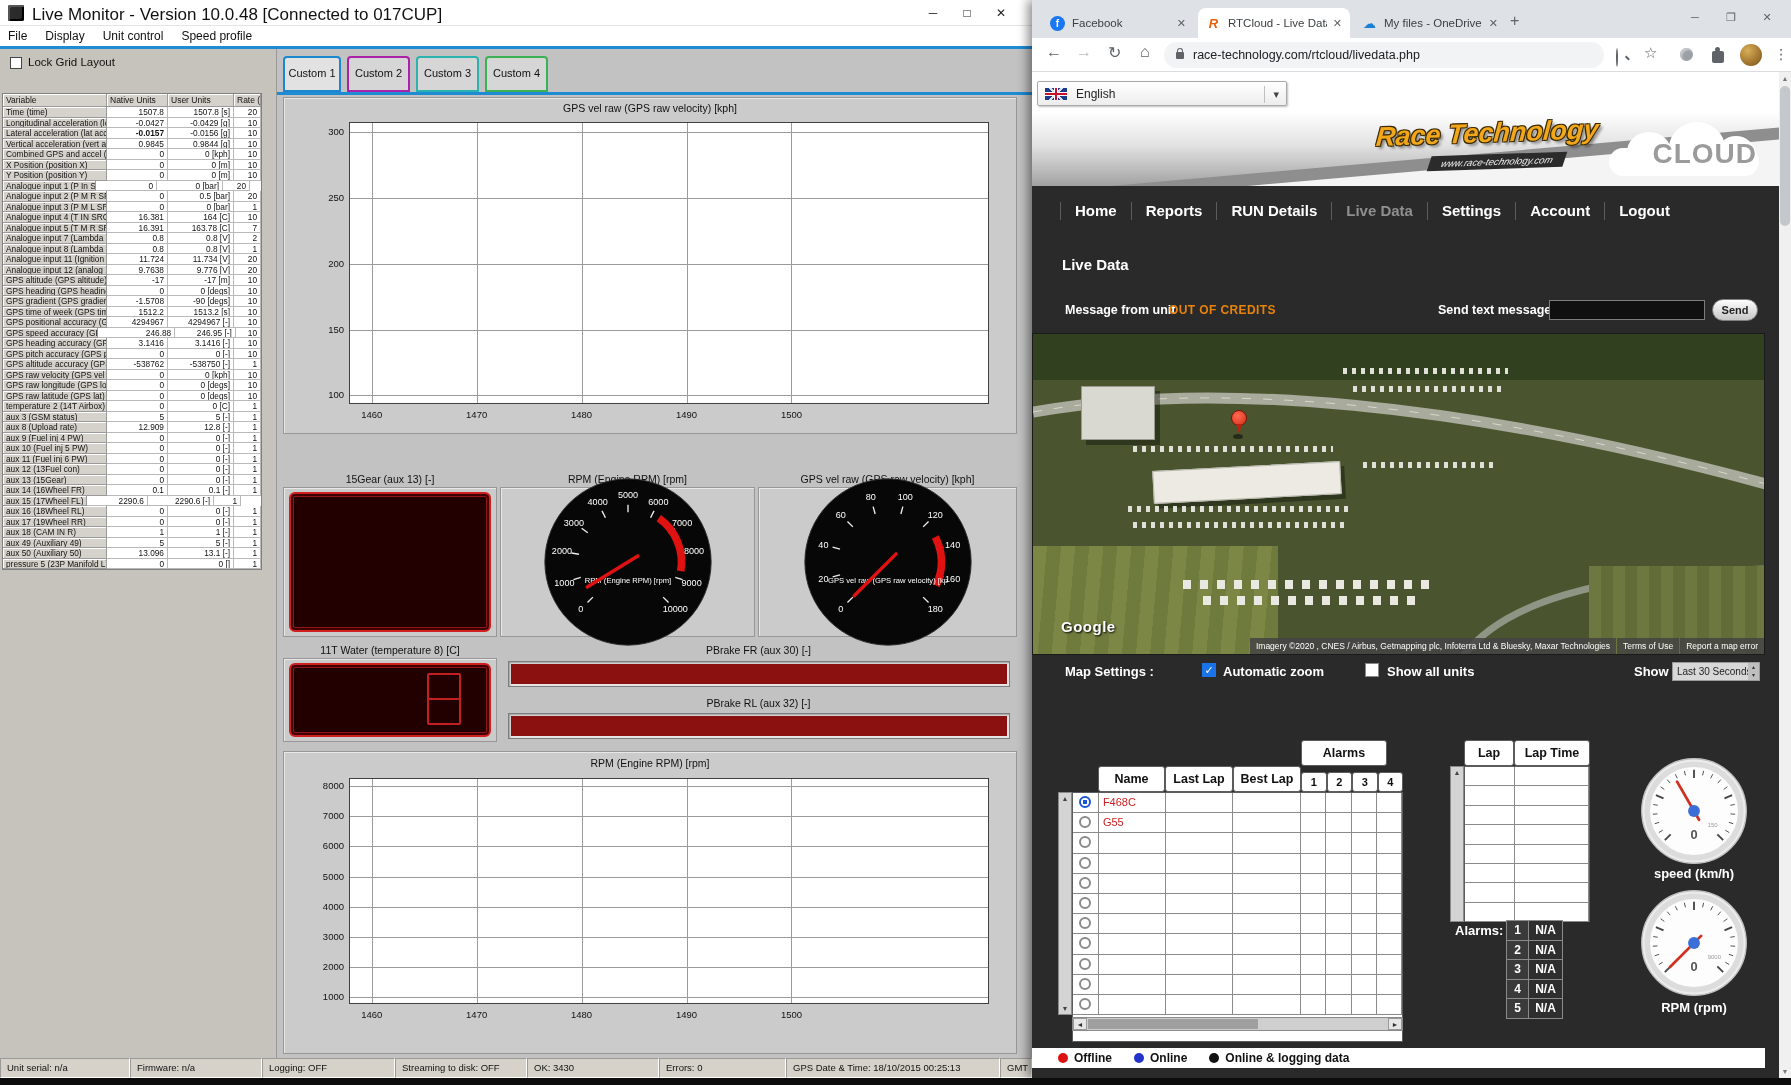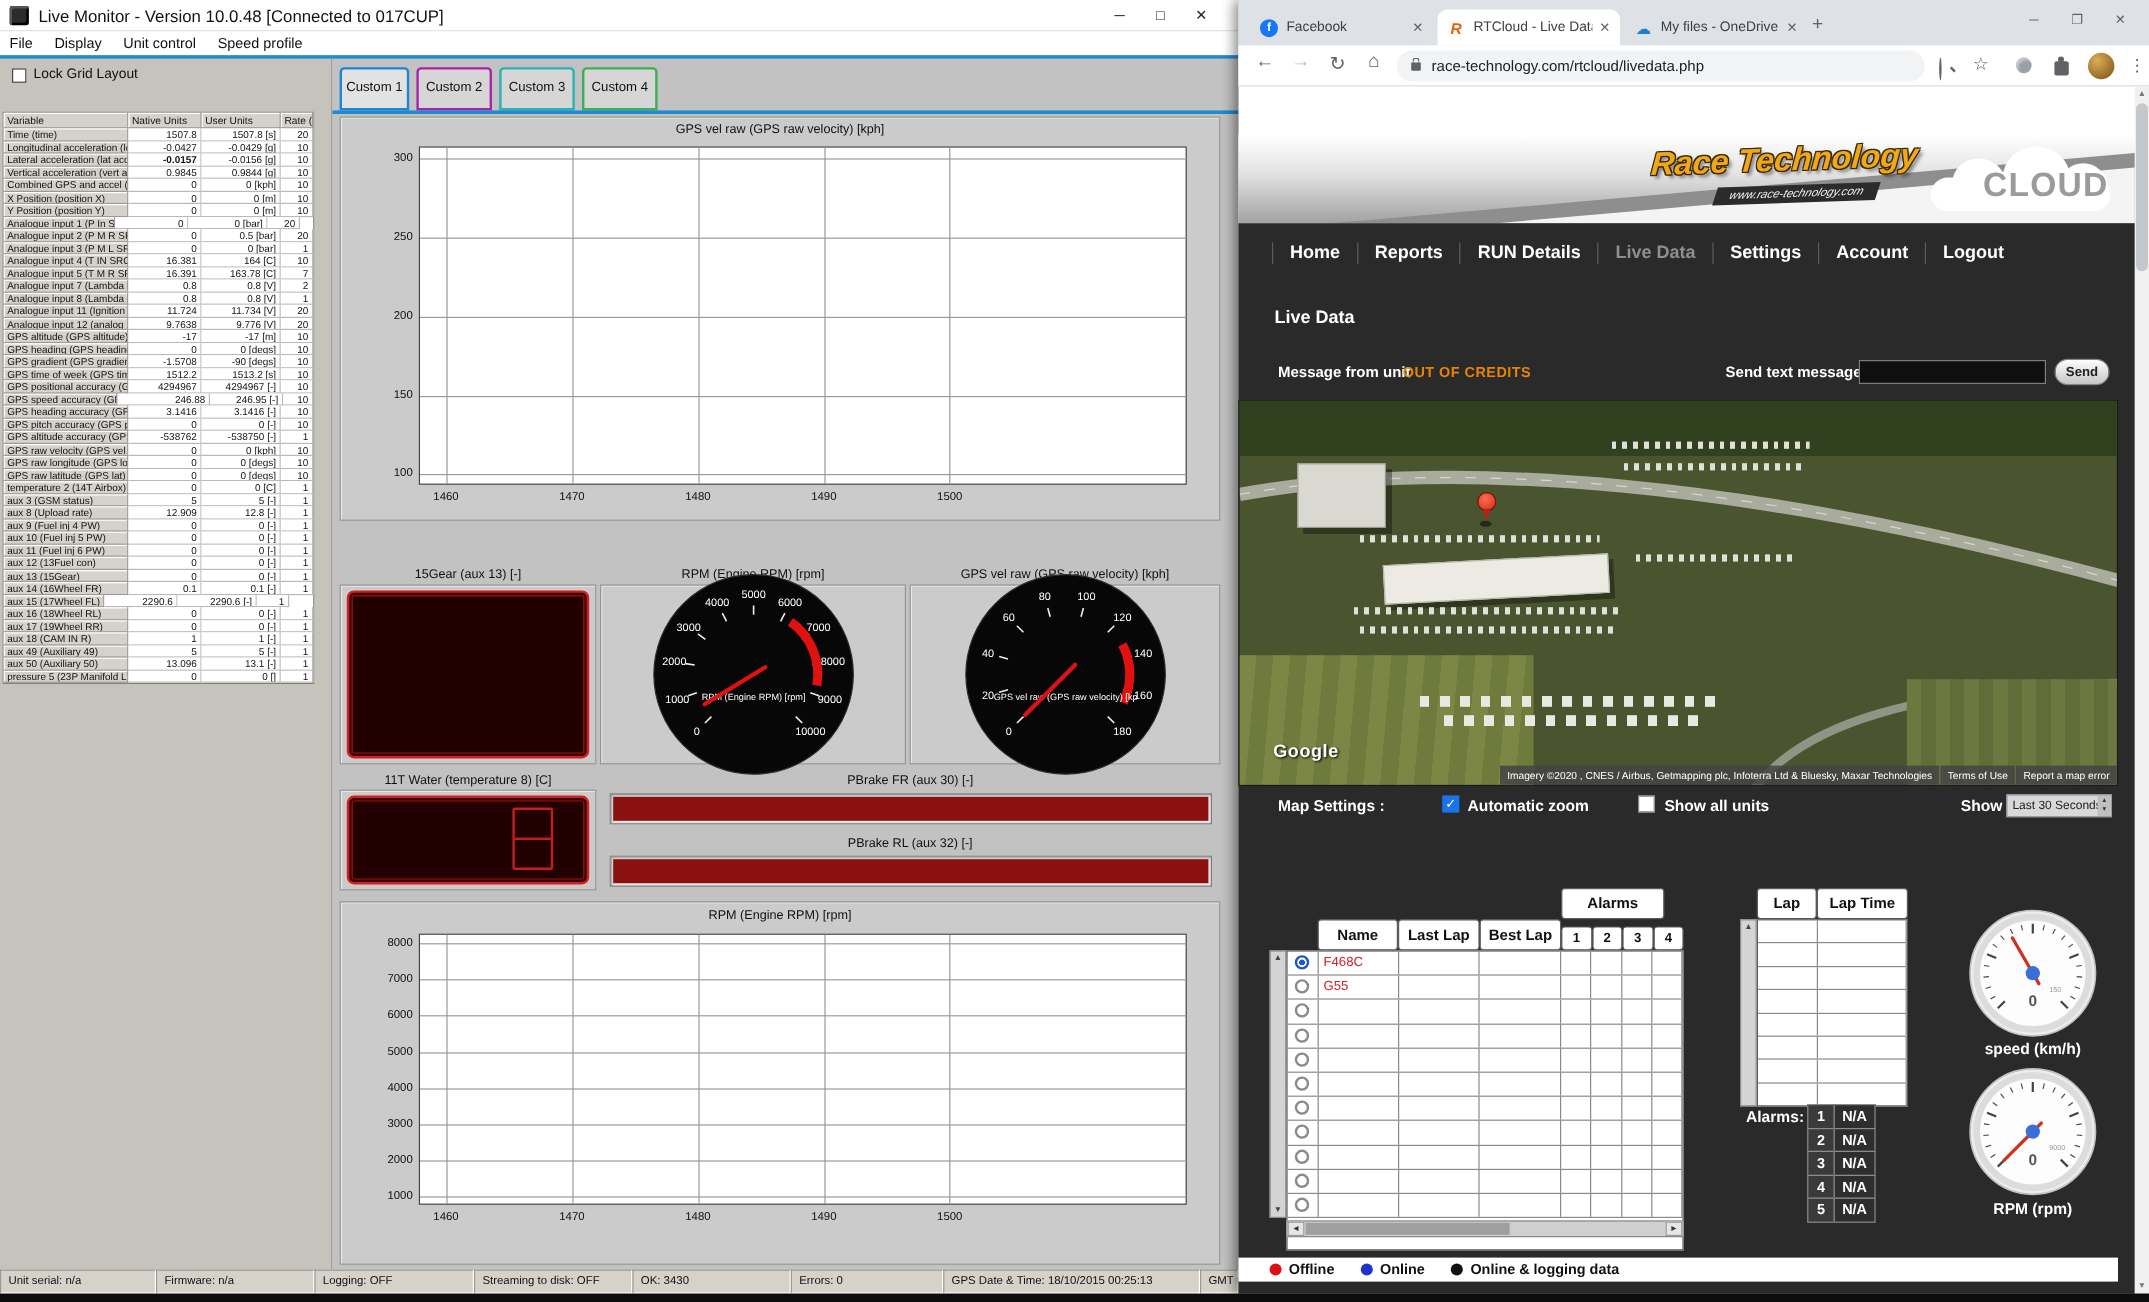--- a/index.html
+++ b/index.html
@@ -5,21 +5,21 @@
   html,body{margin:0;padding:0;background:#000;}
   *{box-sizing:border-box;font-family:"Liberation Sans",sans-serif;}
   #screen{position:relative;width:1791px;height:1085px;background:#111;overflow:hidden;}
   .abs{position:absolute;}
 
   
   #lm{position:absolute;left:0;top:0;width:1032px;height:1078px;background:#cfccc5;}
   .lm-titlebar{position:absolute;left:0;top:0;width:1032px;height:26px;background:#fff;border-bottom:1px solid #e4e4e4;}
   .lm-appicon{position:absolute;left:8px;top:5px;width:16px;height:16px;background:#2b2b2b;border-radius:2px;
     box-shadow:inset 2px 2px 0 #555,inset -2px -2px 0 #000;}
-  .lm-title{position:absolute;left:32px;top:5px;font-size:14px;color:#111;}
+  .lm-title{position:absolute;left:32px;top:5px;font-size:17px;color:#111;}
   .lm-winbtns{position:absolute;right:14px;top:0;height:26px;display:flex;}
   .lm-winbtn{width:34px;height:26px;text-align:center;line-height:26px;font-size:12px;color:#222;}
   .lm-menubar{position:absolute;left:0;top:26px;width:1032px;height:20px;background:#fff;display:flex;align-items:center;padding-left:8px;}
   .lm-menuitem{font-size:12px;color:#111;margin-right:18px;}
   .lm-blueline{position:absolute;left:0;top:46px;width:1032px;height:3px;background:#1e8bd2;}
 
   
   .lm-left{position:absolute;left:0;top:49px;width:277px;height:1009px;background:#c6c3bc;border-right:1px solid #999;}
   .lock-cb{position:absolute;left:10px;top:8px;width:12px;height:12px;background:#fff;border:1px solid #444;}
   .lock-label{position:absolute;left:28px;top:7px;font-size:11.5px;color:#111;}
@@ -684,20 +684,27 @@
           <span class="puzzle" style="display:block;">
             <i></i>
           </span>
         </span>
       <span class="abs" style="left:708px;top:6px;">
           <span class="avatar" style="display:block;"></span>
         </span>
       <span class="abs dots" style="left:742px;top:8px;">⋮</span>
     </div>
 
+    <div class="lang-strip">
+      <div class="lang-dd">
+        <span class="ukflag"></span>
+        <span class="lang-txt">English</span>
+        <span class="lang-arrow">▾</span>
+      </div>
+    </div>
 
     <div class="rt-header">
       <div class="swoosh1"></div>
       <div class="swoosh2"></div>
       <div class="rt-cloudshape">
         <span class="cl" style="left:0;top:18px;width:150px;height:28px;border-radius:14px;"></span>
         <span class="cl" style="left:18px;top:2px;width:44px;height:40px;"></span>
         <span class="cl" style="left:60px;top:-8px;width:56px;height:52px;"></span>
         <span class="cl" style="left:108px;top:6px;width:38px;height:36px;"></span>
       </div>

